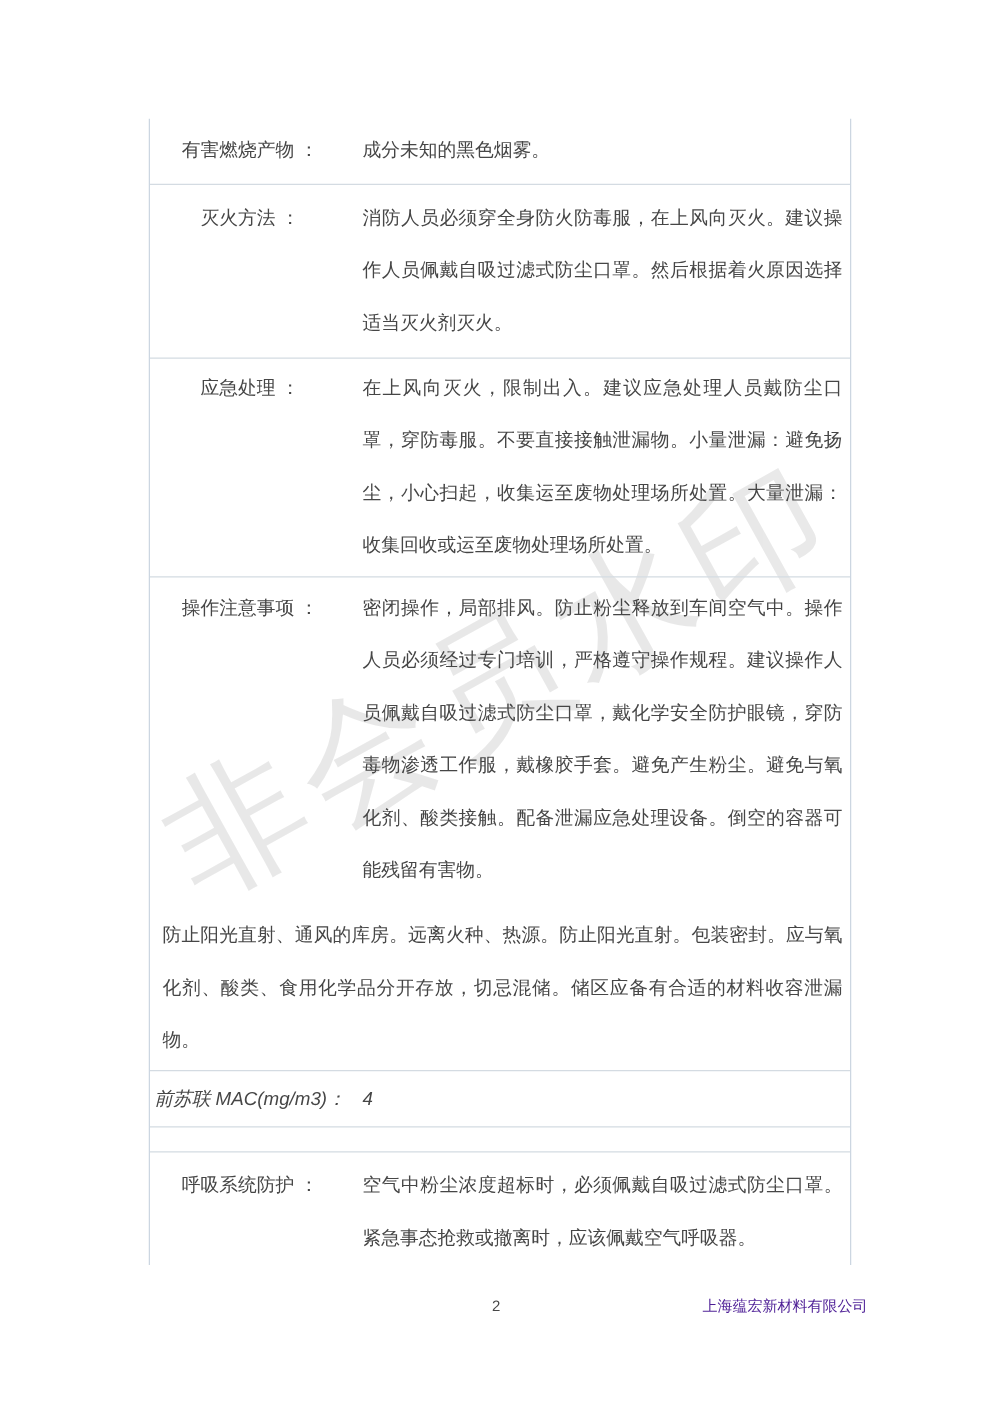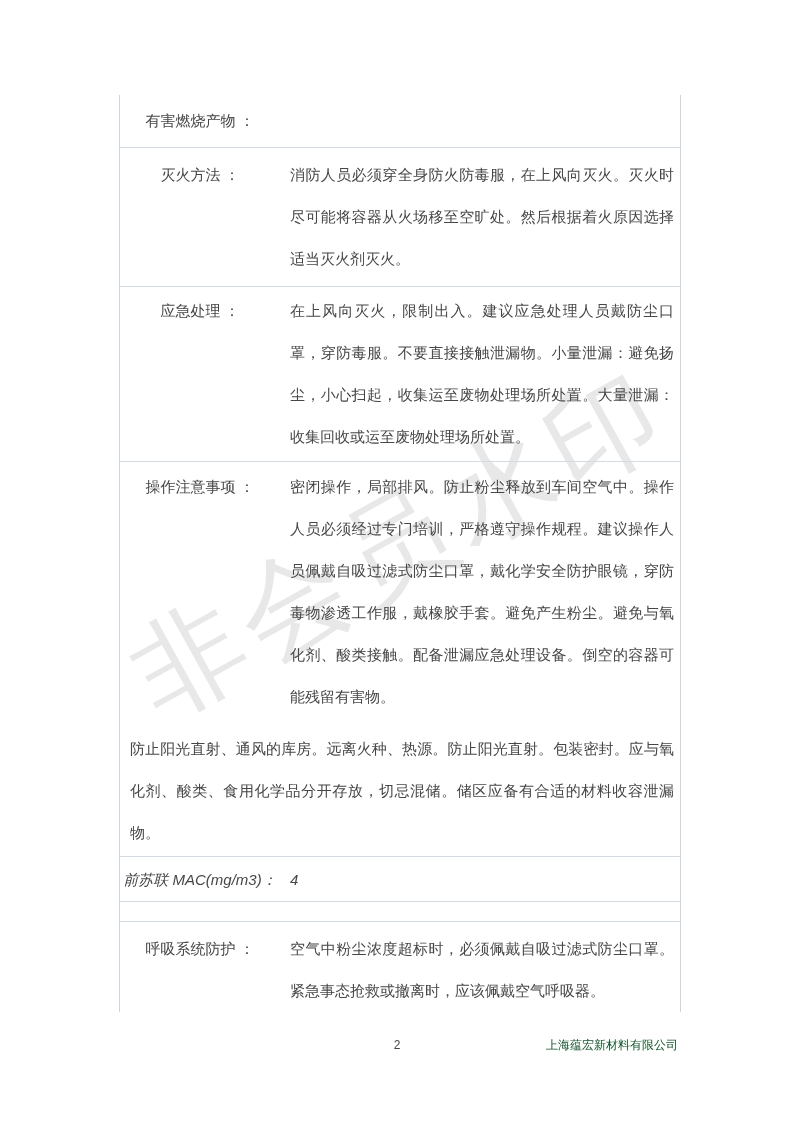--- a/index.html
+++ b/index.html
@@ -67,44 +67,45 @@
     z-index:1;
   }
   .page-num {
     position:absolute;
     left:0; right:0;
     text-align:center;
     color:#474747;
   }
   .company {
     position:absolute;
-    right:116px;
-    color:#14532d;
+    right:100px;
+    color:#4c1d95;
     font-family:"Liberation Serif","DejaVu Serif",serif;
   }
 </style>
 </head>
 <body>
 
 <div class="page">
 
   <div class="watermark">非会员水印</div>
 
   <div class="sheet-table">
 
     <div class="row r1">
       <div class="entry">
         <div class="lbl">有害燃烧产物 ：</div>
+        <div class="val">成分未知的黑色烟雾。</div>
       </div>
     </div>
 
     <div class="row r2">
       <div class="entry">
         <div class="lbl">灭火方法 ：</div>
-        <div class="val">消防人员必须穿全身防火防毒服，在上风向灭火。灭火时尽可能将容器从火场移至空旷处。然后根据着火原因选择适当灭火剂灭火。</div>
+        <div class="val">消防人员必须穿全身防火防毒服，在上风向灭火。建议操作人员佩戴自吸过滤式防尘口罩。然后根据着火原因选择适当灭火剂灭火。</div>
       </div>
     </div>
 
     <div class="row r3">
       <div class="entry">
         <div class="lbl">应急处理 ：</div>
         <div class="val">在上风向灭火，限制出入。建议应急处理人员戴防尘口罩，穿防毒服。不要直接接触泄漏物。小量泄漏：避免扬尘，小心扫起，收集运至废物处理场所处置。大量泄漏：收集回收或运至废物处理场所处置。</div>
       </div>
     </div>
 

